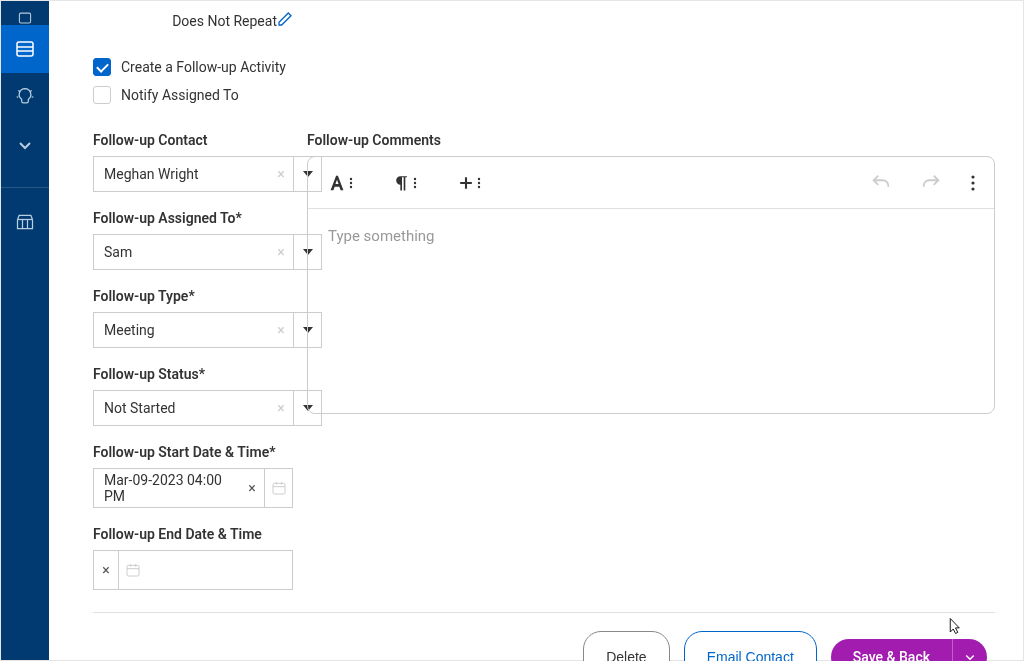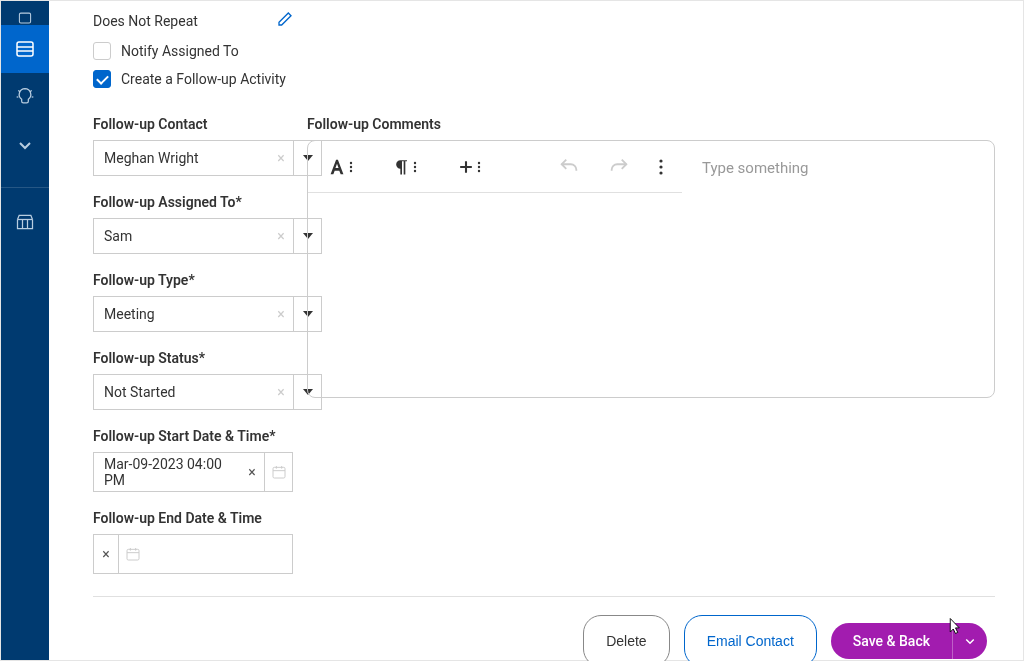--- a/index.html
+++ b/index.html
@@ -52,23 +52,23 @@
     flex: 1;
     padding: 0 28px 20px 44px;
     position: relative;
     display: flex;
     flex-direction: column;
   }
   .repeat-row {
     display: flex;
     align-items: center;
     width: 200px;
-    justify-content: space-between;
+    justify-content: flex-end;
     margin-top: 10px;
-    margin-bottom: 12px;
+    margin-bottom: 28px;
   }
   .edit-icon {
     color: #0066cc;
     cursor: pointer;
   }
   .checkbox-row {
     display: flex;
     align-items: center;
     gap: 10px;
     margin-bottom: 10px;
@@ -175,21 +175,21 @@
     justify-content: center;
     border-left: 1px solid #ccc;
     color: #ccc;
     cursor: pointer;
   }
   .editor {
     border: 1px solid #ccc;
     border-radius: 8px;
     height: 258px;
     display: flex;
-    flex-direction: row;
+    flex-direction: column;
     overflow: hidden;
   }
   .editor-toolbar {
     height: 52px;
     border-bottom: 1px solid #e0e0e0;
     display: flex;
     align-items: center;
     padding: 0 18px;
     gap: 38px;
   }
@@ -327,26 +327,26 @@
     <div class="repeat-row">
       <span>Does Not Repeat</span>
       <span class="edit-icon">
         <svg width="16" height="16" viewBox="0 0 24 24" fill="none" stroke="currentColor" stroke-width="2">
           <path d="M17 3l4 4L7 21H3v-4L17 3z"></path>
         </svg>
       </span>
     </div>
 
     <div class="checkbox-row">
+      <span class="checkbox checked"></span>
+      <span>Create a Follow-up Activity</span>
+    </div>
+    <div class="checkbox-row">
       <span class="checkbox"></span>
       <span>Notify Assigned To</span>
-    </div>
-    <div class="checkbox-row">
-      <span class="checkbox checked"></span>
-      <span>Create a Follow-up Activity</span>
     </div>
 
     <div class="form-columns">
       <div class="left-col">
 
         <span class="field-label">Follow-up Contact</span>
         <div class="combo">
           <span class="combo-value">Meghan Wright</span>
           <span class="combo-clear">×</span>
           <span class="combo-caret"></span>

